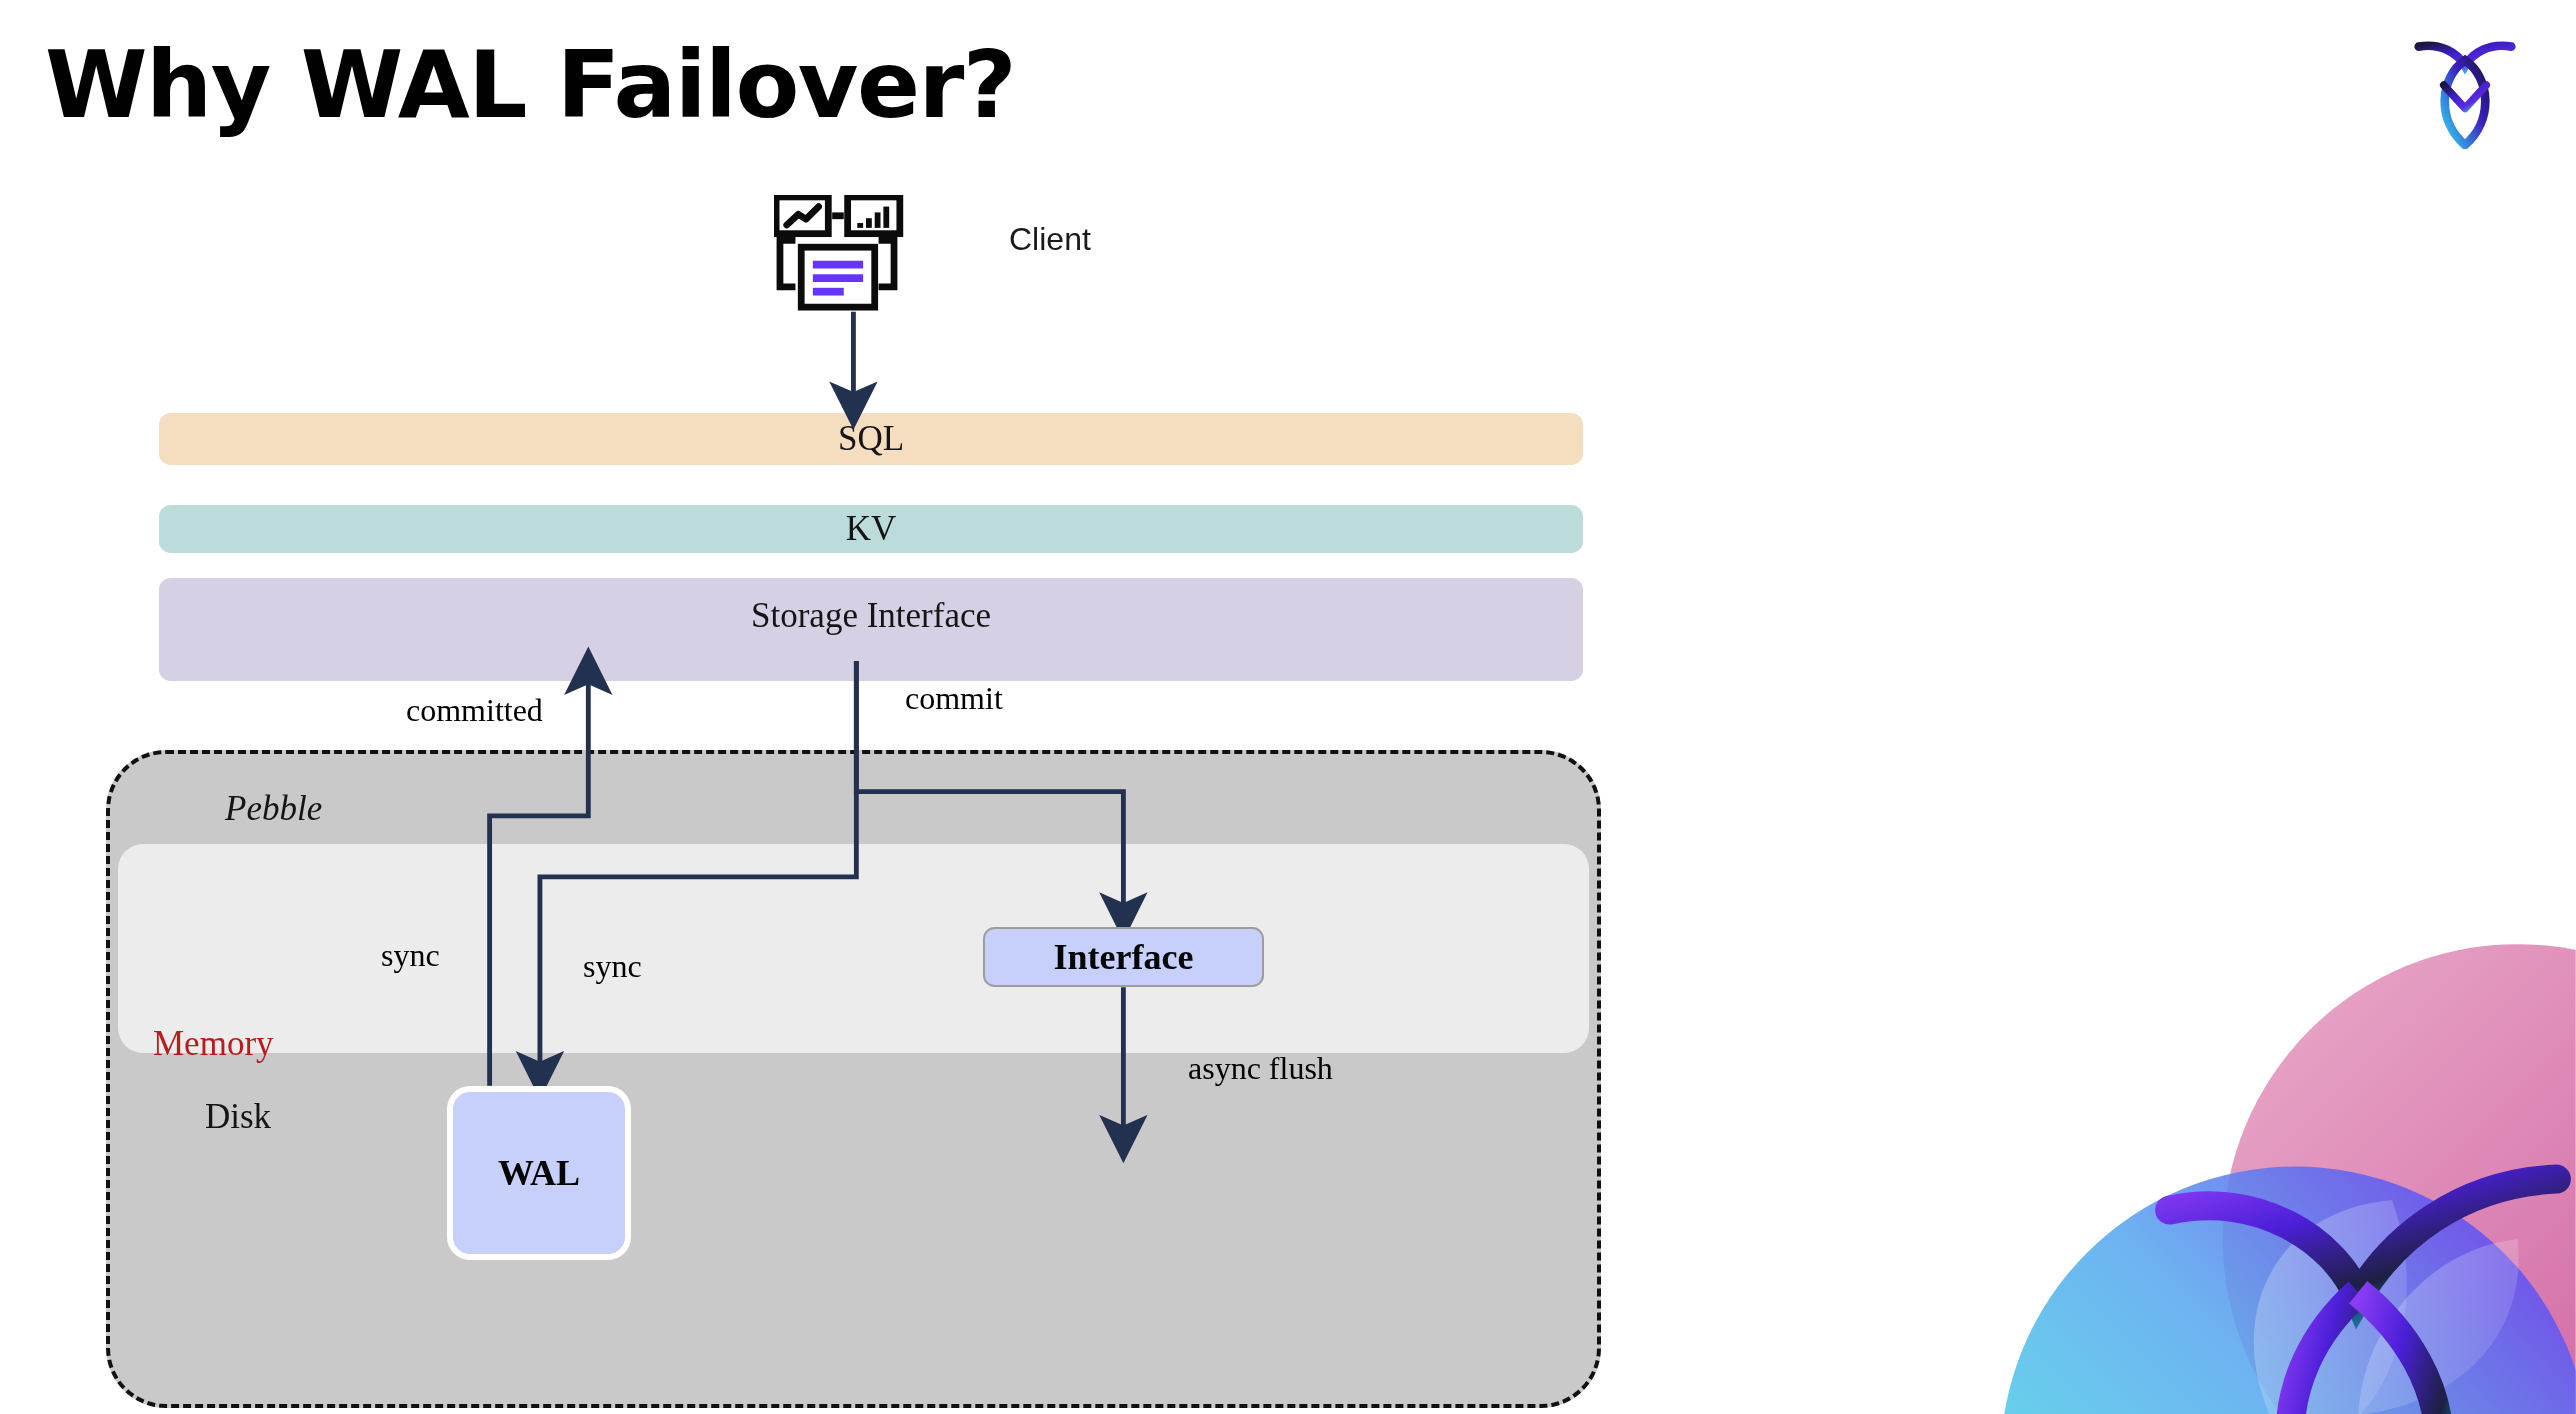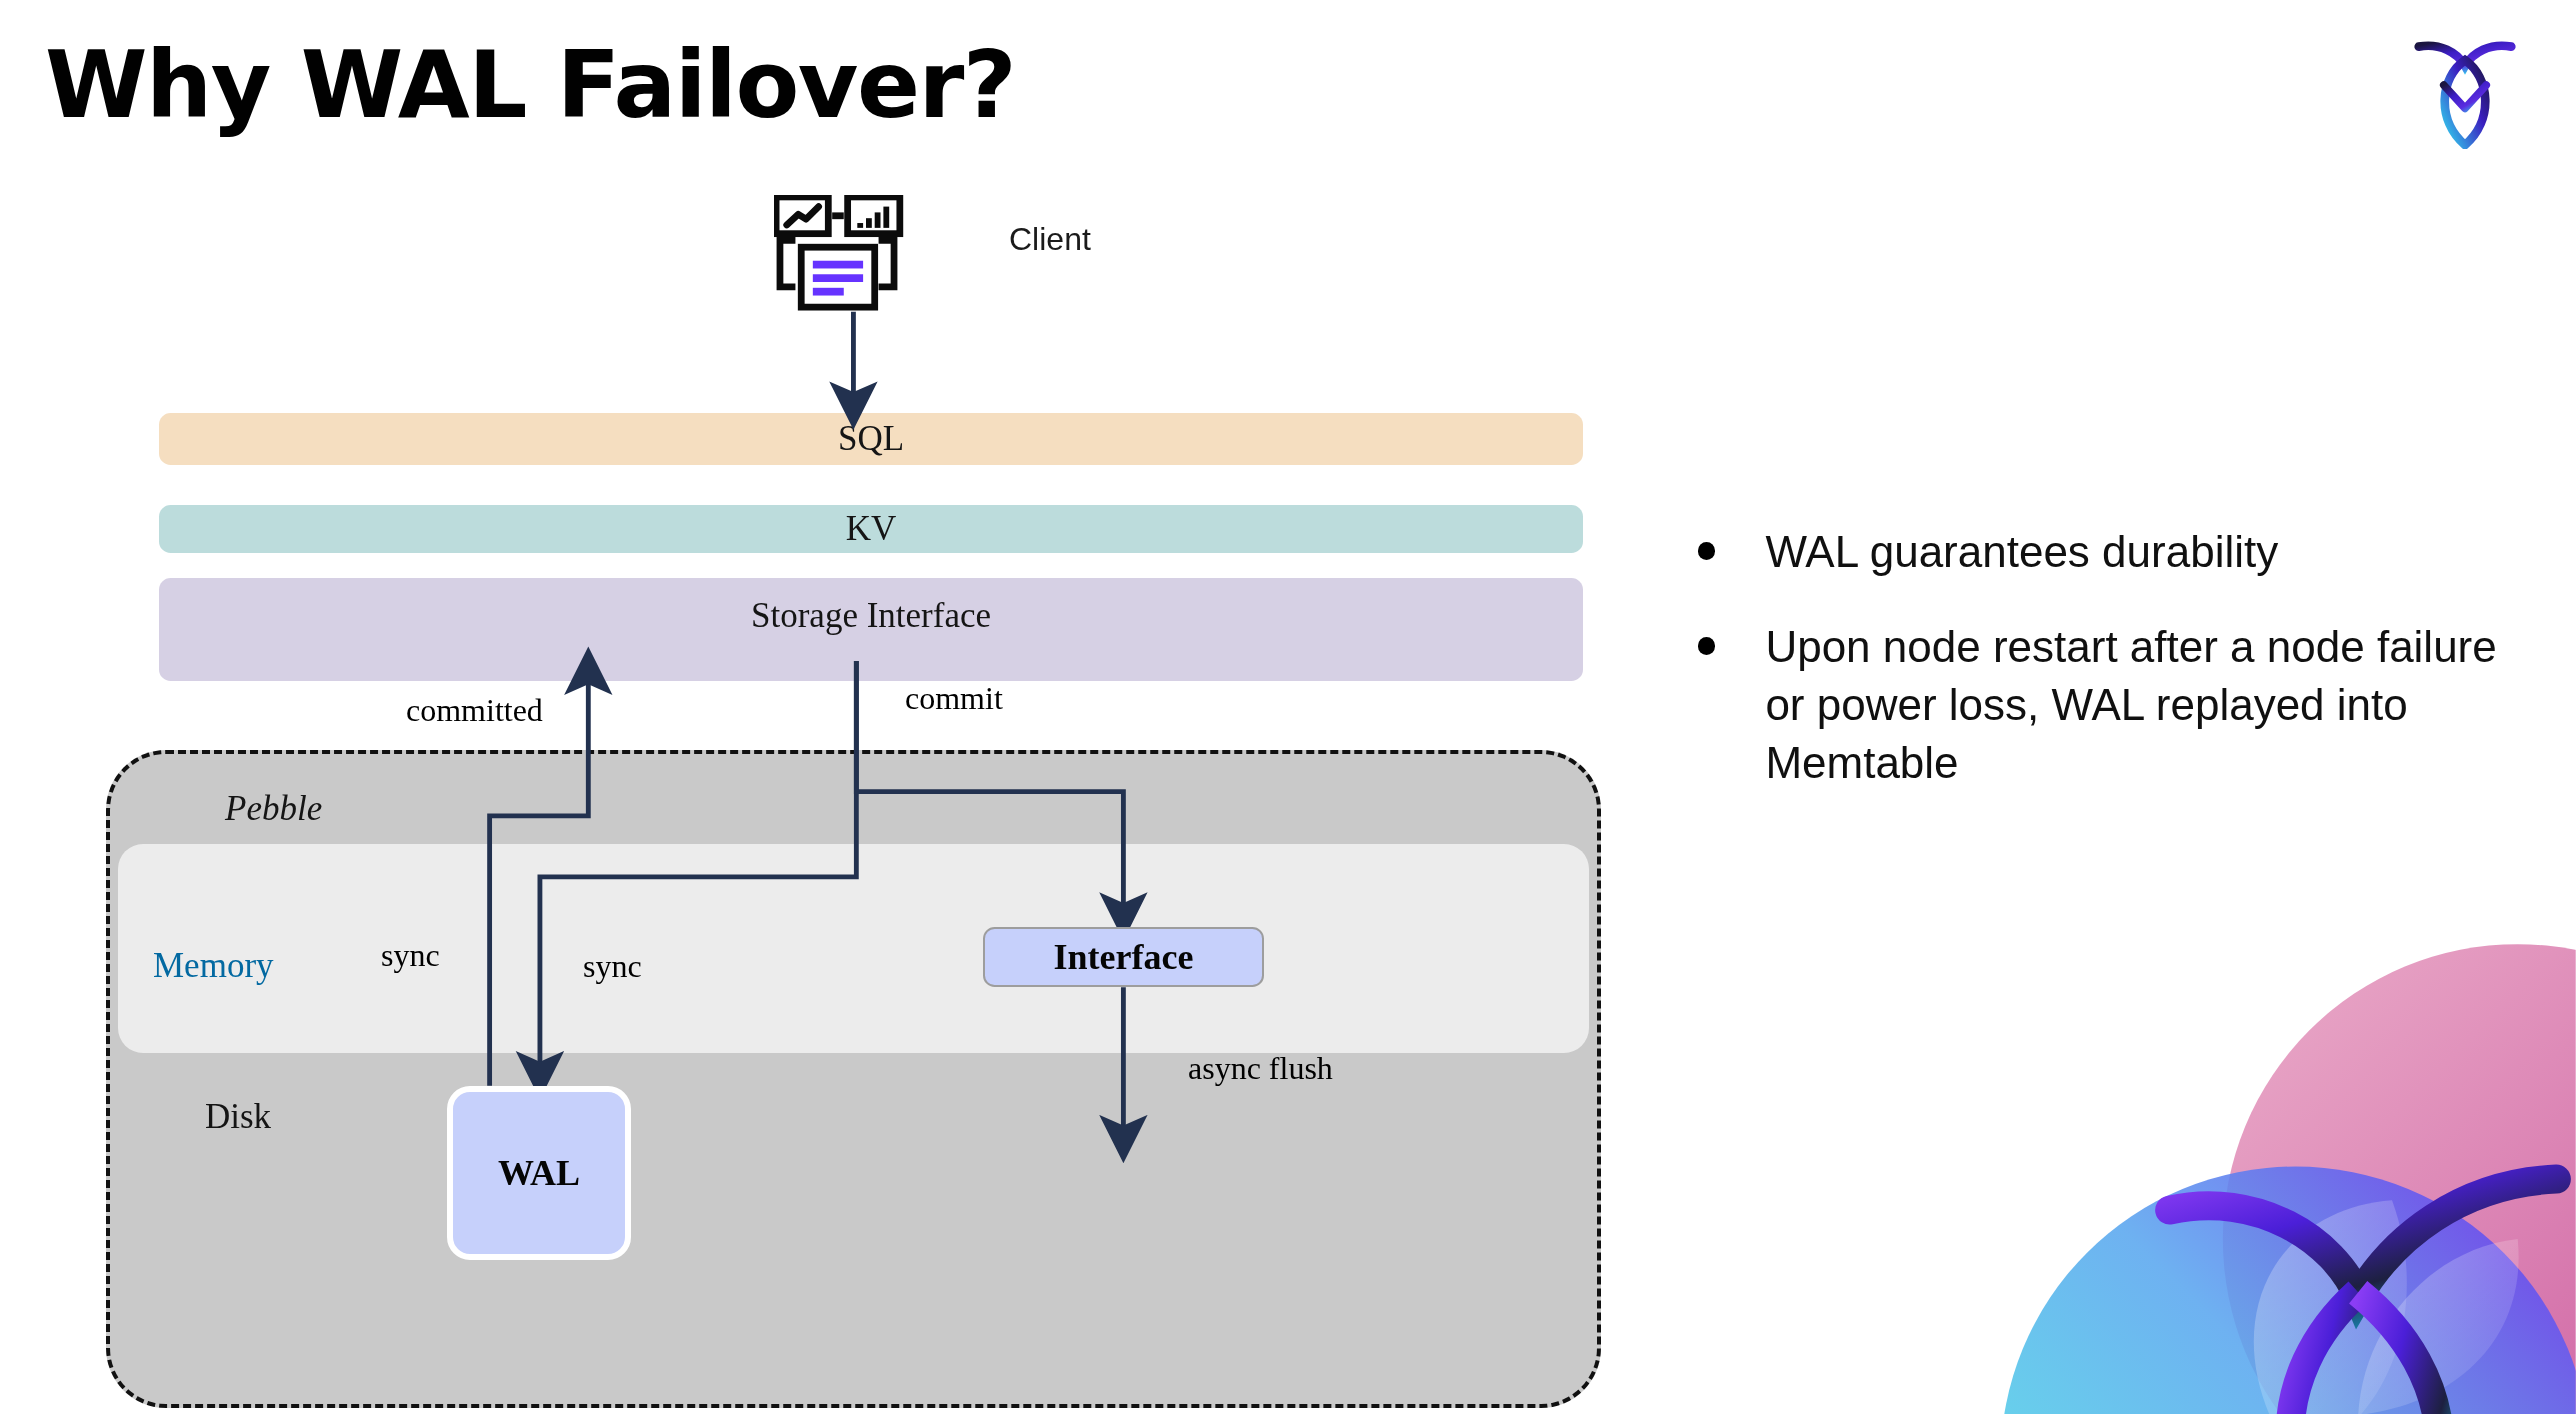--- a/index.html
+++ b/index.html
@@ -111,24 +111,24 @@
     left: 118px;
     top: 844px;
     width: 1471px;
     height: 209px;
     background: #ececec;
     border-radius: 25px;
   }
   #memory-label {
     position: absolute;
     left: 153px;
-    top: 946px;
+    top: 1024px;
     font-family: "Liberation Serif", serif;
     font-size: 35px;
-    color: #0369a1;
+    color: #b91c1c;
   }
   #disk-label {
     position: absolute;
     left: 205px;
     top: 1097px;
     font-family: "Liberation Serif", serif;
     font-size: 35px;
     color: #151515;
   }
 
@@ -315,30 +315,20 @@
       <span>WAL</span>
     </div>
 
     <div id="lbl-committed" class="edge-label">committed</div>
     <div id="lbl-commit" class="edge-label">commit</div>
     <div id="lbl-sync-1" class="edge-label">sync</div>
     <div id="lbl-sync-2" class="edge-label">sync</div>
     <div id="lbl-asyncflush" class="edge-label">async flush</div>
   </div>
 
-  <div id="bullets">
-    <div class="bullet-row">
-      <span class="bullet-dot"></span>
-      <span class="bullet-text">WAL guarantees durability</span>
-    </div>
-    <div class="bullet-row">
-      <span class="bullet-dot"></span>
-      <span class="bullet-text">Upon node restart after a node failure or power loss, WAL replayed into Memtable</span>
-    </div>
-  </div>
 
   <div id="corner-art">
     <svg width="600" height="495" viewBox="0 0 620 512">
       <defs>
         <linearGradient id="pink" x1="0" y1="0" x2="1" y2="1">
           <stop offset="0%" stop-color="#e79ec0" stop-opacity="0.85"></stop>
           <stop offset="100%" stop-color="#c23d8e" stop-opacity="0.9"></stop>
         </linearGradient>
         <linearGradient id="cyan" x1="0" y1="1" x2="1" y2="0">
           <stop offset="0%" stop-color="#4ff0e2" stop-opacity="0.9"></stop>

